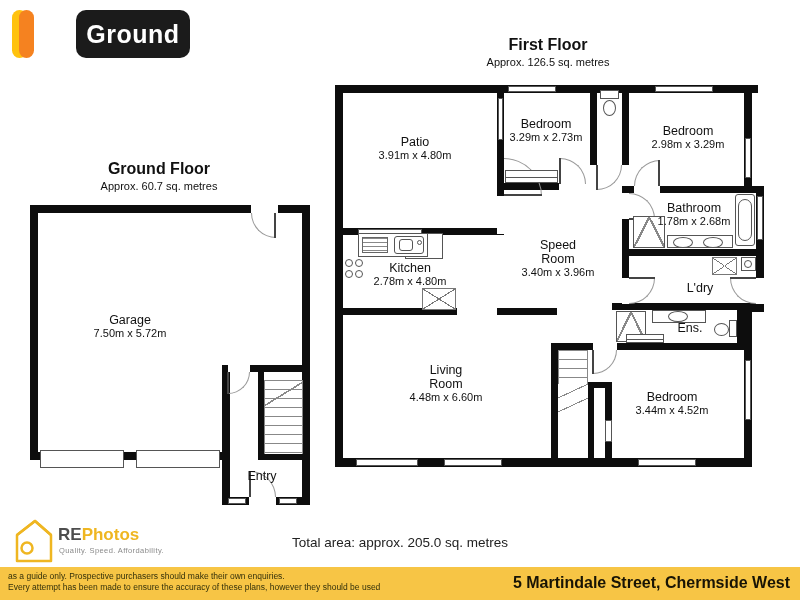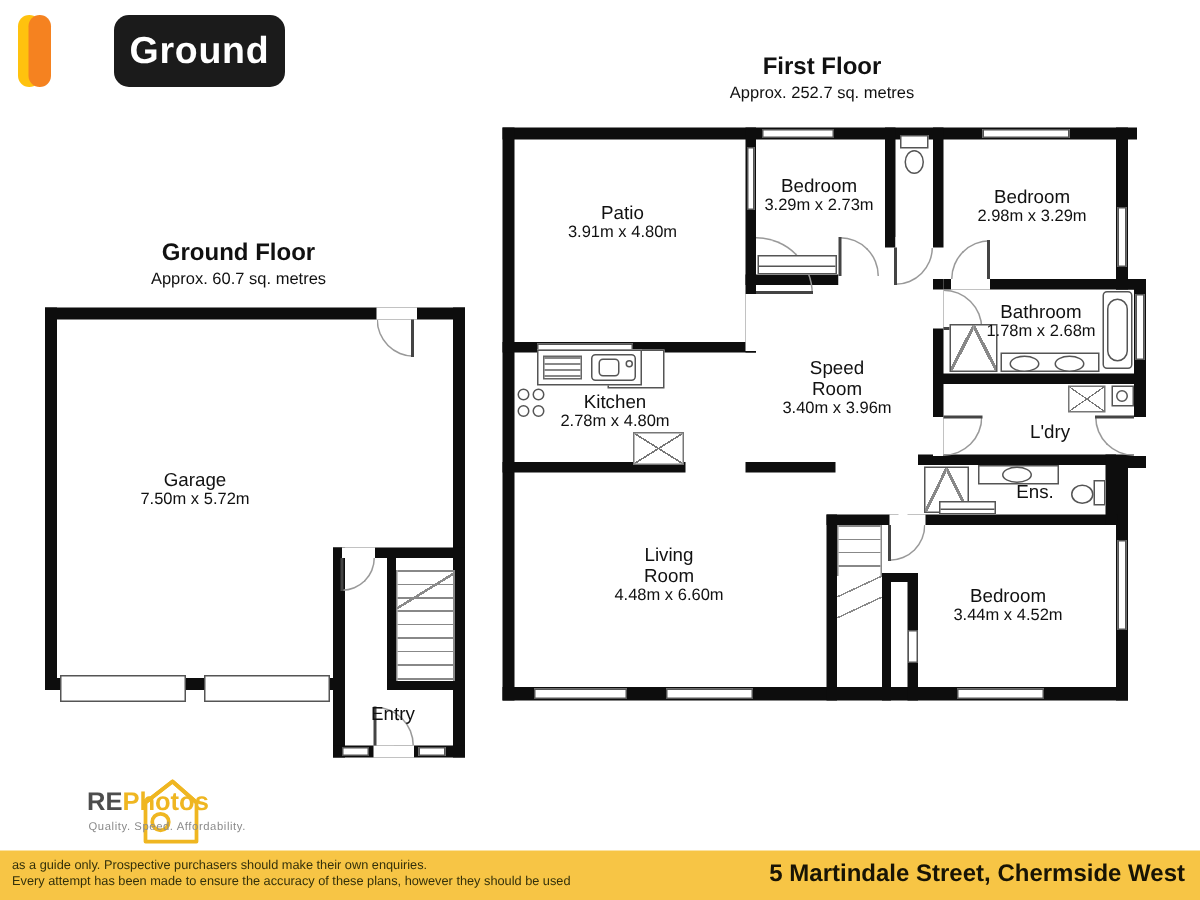--- a/index.html
+++ b/index.html
@@ -47,21 +47,21 @@
   .ljh i { position:absolute; top:0; height:48px; }
   .ljh-s1 { left:0;  width:15px; background:#FFC20E; border-radius:8px; }
   .ljh-s2 { left:7px; width:15px; background:#F58220; border-radius:8px; }
   .ljh-red { position:absolute; left:14px; top:0; width:50px; height:48px; background:#E8112D;
              border-radius:8px; display:flex; align-items:center; justify-content:center;
              color:#fff; font-weight:bold; font-size:26px; }
   .ljh-black { position:absolute; left:64px; top:0; width:114px; height:48px; background:#1b1b1b;
                border-radius:10px; display:flex; align-items:center; justify-content:center;
                color:#fff; font-weight:bold; font-size:25px; letter-spacing:.5px; }
   
-  .reph { position:absolute; left:14px; top:517px; width:200px; height:48px;text-align:center; }
+  .reph { position:absolute; left:14px; top:517px; width:200px; height:48px; }
   .reph-text { position:absolute; left:44px; top:8px; font-size:17px; font-weight:bold; }
   .reph-re { color:#4d4d4d; } .reph-ph { color:#EFB621; }
   .reph-tag { position:absolute; left:45px; top:29px; font-size:7.5px; color:#8a8a8a; letter-spacing:.4px; }
   
   .total { position:absolute; left:400px; top:535px; transform:translateX(-50%);
            font-size:13.5px; color:#222; }
   .footer { position:absolute; left:0; top:567px; width:800px; height:33px; background:#F7C545; }
   .disc { position:absolute; left:8px; top:4px; font-size:8.5px; line-height:11px; color:#33300a; }
   .addr { position:absolute; right:10px; top:7px; font-size:16px; font-weight:bold; color:#181405; }
 </style>
@@ -73,21 +73,21 @@
   <div class="ljh">
     <i class="ljh-s1"></i>
     <i class="ljh-s2"></i>
     <div class="ljh-black">
         <span>Ground</span>
       </div>
   </div>
 
   <div class="floor-title" style="left:548px;top:36px">
     <div class="ft-name">First Floor</div>
-    <div class="ft-sub">Approx. 252.7 sq. metres</div>
+    <div class="ft-sub">Approx. 126.5 sq. metres</div>
   </div>
   <div class="floor-title" style="left:159px;top:160px">
     <div class="ft-name">Ground Floor</div>
     <div class="ft-sub">Approx. 60.7 sq. metres</div>
   </div>
 
   <i class="w" style="left:30px;top:205px;width:280px;height:8px"></i>
   <i class="w" style="left:30px;top:205px;width:8px;height:255px"></i>
   <i class="w" style="left:30px;top:452px;width:200px;height:8px"></i>
   <i class="w" style="left:302px;top:205px;width:8px;height:300px"></i>
@@ -269,20 +269,21 @@
   <div class="reph">
     <svg width="40" height="46" viewBox="0 0 40 46">
       <path d="M3 44 L3 18 L21 4 L37 18 L37 44 Z" fill="none" stroke="#EFB621" stroke-width="2.5" stroke-linejoin="round"></path>
       <path d="M3 18 L21 4 L37 18" fill="none" stroke="#EFB621" stroke-width="2.5" stroke-linejoin="round"></path>
       <circle cx="13" cy="31" r="5.5" fill="none" stroke="#EFB621" stroke-width="2.5"></circle>
     </svg>
     <div class="reph-text"><span class="reph-re">RE</span><span class="reph-ph">Photos</span></div>
     <div class="reph-tag">Quality. Speed. Affordability.</div>
   </div>
 
+  <div class="total">Total area: approx. 205.0 sq. metres</div>
 
   <div class="footer">
     <div class="disc">
       <div>as a guide only.  Prospective purchasers should make their own enquiries.</div>
       <div>Every attempt has been made to ensure the accuracy of these plans, however they should be used</div>
     </div>
     <div class="addr">5 Martindale Street, Chermside West</div>
   </div>
 
 </div>

